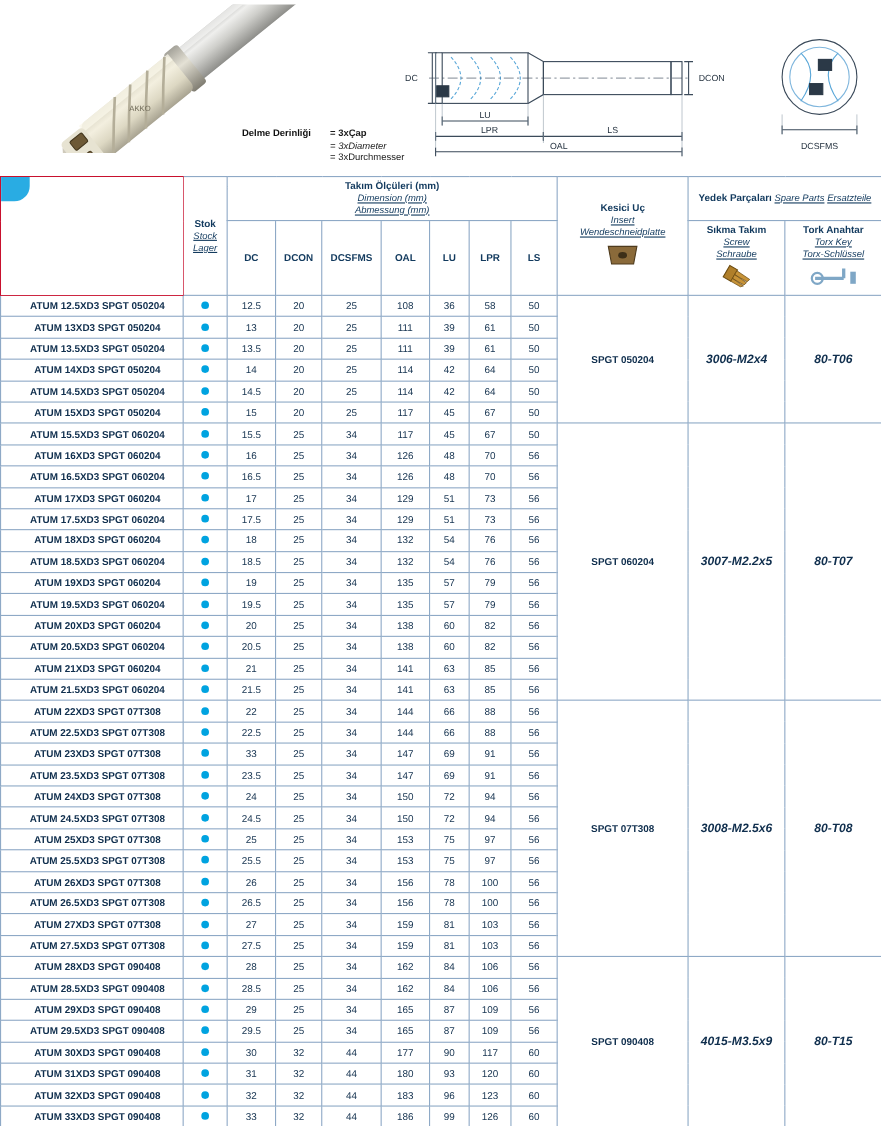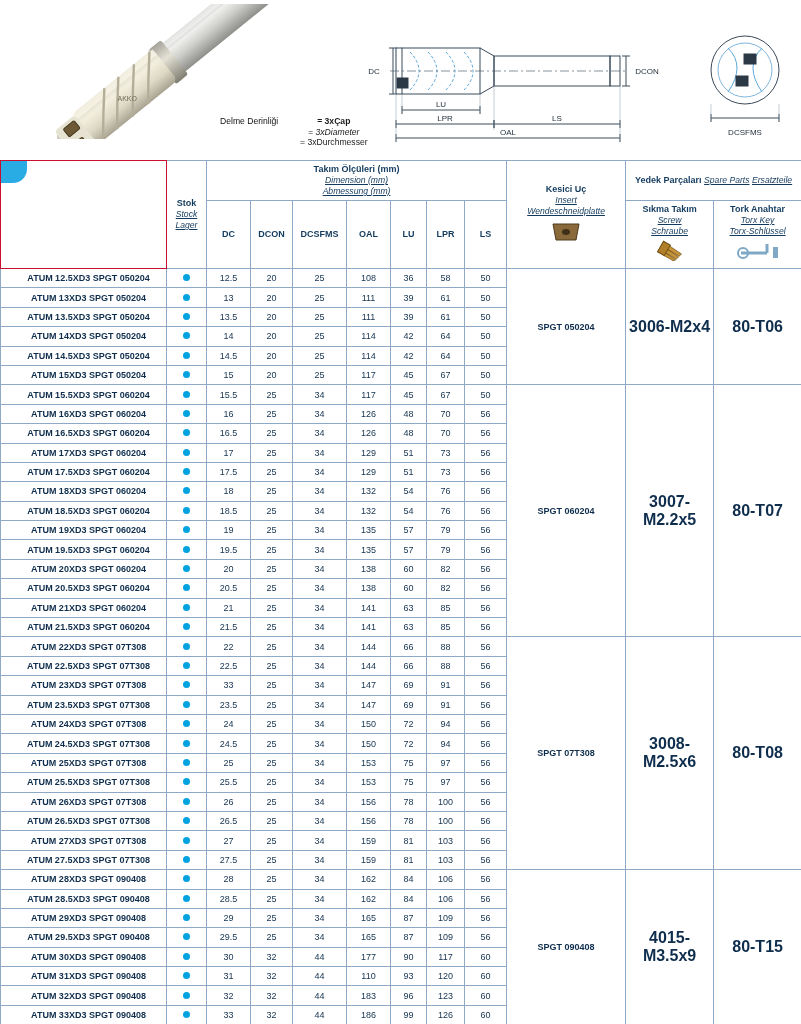--- a/index.html
+++ b/index.html
@@ -28,30 +28,29 @@
     width: 300px; height: 135px;
   }
 
   .legend {
     position: absolute;
     left: 196px; top: 116px;
     font-size: 8.6px;
     line-height: 10.6px;
     white-space: nowrap;
   }
-  .legend .l1 { font-weight: normal; color: #111; padding-left: 24px; }
+  .legend .l1 { font-weight: bold; color: #111; padding-left: 24px; }
   .legend .l2 { font-style: italic; color: #111; margin-top: 40px; }
   .legend .l3 { color: #111; margin-top: 45px; }
   .legend-eq {
     position: absolute;
     left: 300px; top: 116px;
     font-size: 8.6px;
     line-height: 10.6px;
     white-space: nowrap;
-    text-align: center;
   }
   .legend-eq .l1 { font-weight: bold; }
   .legend-eq .l2 { font-style: italic; }
 
   
   .tech-draw {
     position: absolute;
     left: 360px; top: 18px;
     width: 310px; height: 130px;
   }
@@ -128,21 +127,21 @@
     width: 7px; height: 7px;
     border-radius: 50%;
     background: #00a3e0;
   }
   .grp-cell {
     font-weight: bold;
     font-size: 10.5px;
     color: #0f2e4d;
     vertical-align: middle;
   }
-  .grp-cell.screw, .grp-cell.torx { font-weight: bold; font-size: 16px; }
+  .grp-cell.screw, .grp-cell.torx { font-weight: bold; font-size: 11px; font-style: italic; }
 
   
   .ins-ico { display:block; margin: 2px auto 0; }
   .row-alt td { background: #f2f8fc; }
 </style>
 </head>
 <body>
 
 <div class="top-area">
 
@@ -752,21 +751,21 @@
           <td class="num">90</td>
           <td class="num">117</td>
           <td class="num">60</td>
         </tr>
         <tr class="row-alt">
           <td class="code-cell">ATUM  31XD3  SPGT  090408</td>
           <td class="stock-cell"><span class="dot"></span></td>
           <td class="num">31</td>
           <td class="num">32</td>
           <td class="num">44</td>
-          <td class="num">110</td>
+          <td class="num">180</td>
           <td class="num">93</td>
           <td class="num">120</td>
           <td class="num">60</td>
         </tr>
         <tr class="row-alt">
           <td class="code-cell">ATUM  32XD3  SPGT  090408</td>
           <td class="stock-cell"><span class="dot"></span></td>
           <td class="num">32</td>
           <td class="num">32</td>
           <td class="num">44</td>

